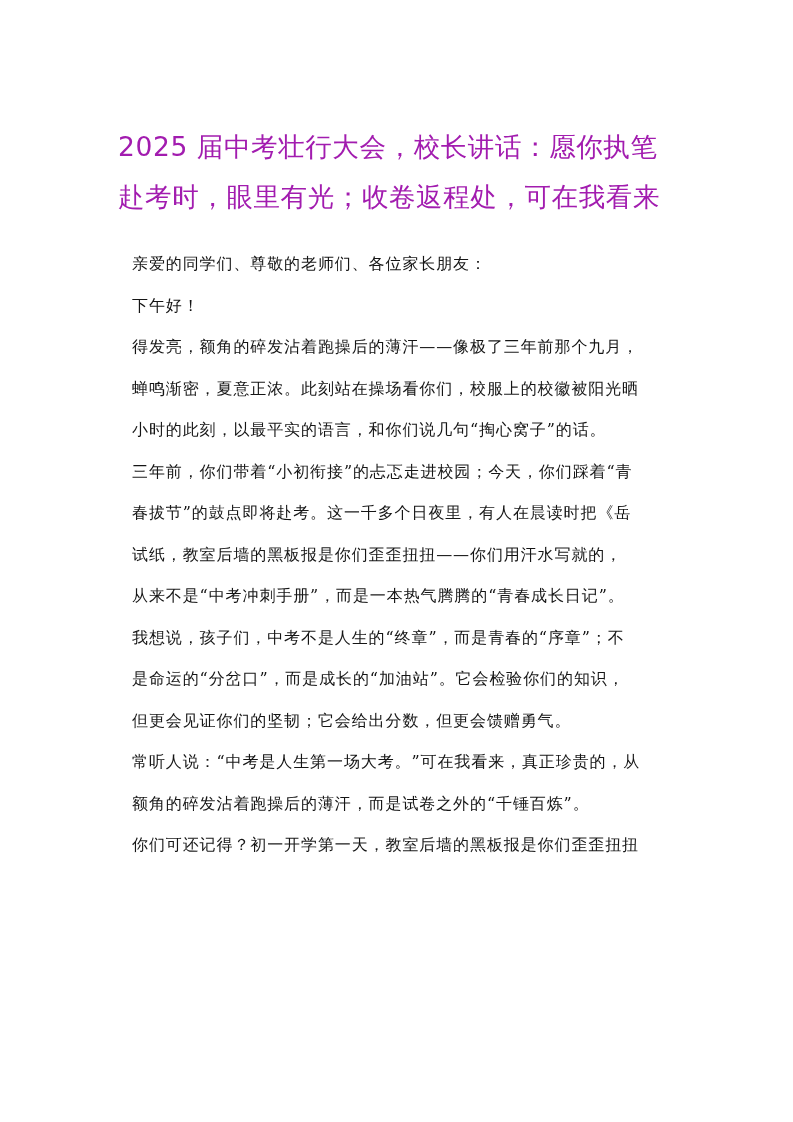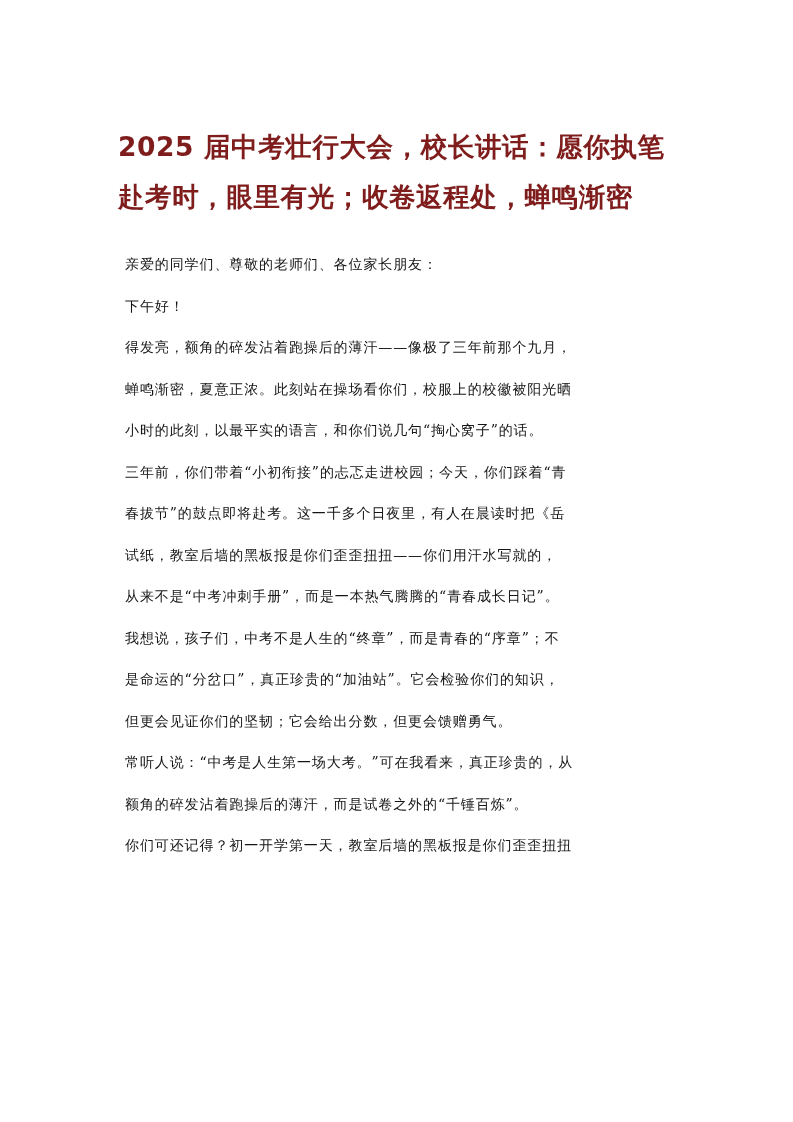--- a/index.html
+++ b/index.html
@@ -1,36 +1,36 @@
 <!DOCTYPE html>
 <html><head>
   <meta charset="utf-8">
   <style>
     html, body { margin: 0; padding: 0; background: #ffffff; }
     body { width: 793px; height: 1122px; position: relative; overflow: hidden; }
     .page { position: absolute; left: 118px; top: 0; width: 560px; color: #111111; }
     .title {
       position: absolute; left: 0; top: 122px; width: 560px;
-      font-family: "DejaVu Sans", sans-serif; font-weight: bold;
-      font-size: 26.5px; line-height: 50px; letter-spacing: 0.6px; color: #7f1d1d;
+      font-family: "DejaVu Sans", sans-serif; font-weight: normal;
+      font-size: 26.5px; line-height: 50px; letter-spacing: 0.6px; color: #a21caf;
     }
     .title .t-line { display: block; white-space: nowrap; }
     .body {
-      position: absolute; left: 7px; top: 252px; width: 560px;
-      font-family: "DejaVu Serif", serif; font-size: 14px; color: #151515;
+      position: absolute; left: 14px; top: 252px; width: 560px;
+      font-family: "DejaVu Serif", serif; font-size: 16px; color: #151515;
     }
     .line { display: block; white-space: nowrap; height: 41.5px; line-height: 24px; letter-spacing: 0.9px; }
   </style>
 </head>
 <body>
 
 <div class="page">
   <div class="title">
     <span class="t-line">2025 届中考壮行大会，校长讲话：愿你执笔</span>
-    <span class="t-line">赴考时，眼里有光；收卷返程处，蝉鸣渐密</span>
+    <span class="t-line">赴考时，眼里有光；收卷返程处，可在我看来</span>
   </div>
 
   <div class="body">
     <div>
       <span class="line">亲爱的同学们、尊敬的老师们、各位家长朋友：</span>
     </div>
     <div>
       <span class="line">下午好！</span>
     </div>
     <div>
@@ -39,21 +39,21 @@
       <span class="line">小时的此刻，以最平实的语言，和你们说几句“掏心窝子”的话。</span>
     </div>
     <div>
       <span class="line">三年前，你们带着“小初衔接”的忐忑走进校园；今天，你们踩着“青</span>
       <span class="line">春拔节”的鼓点即将赴考。这一千多个日夜里，有人在晨读时把《岳</span>
       <span class="line">试纸，教室后墙的黑板报是你们歪歪扭扭——你们用汗水写就的，</span>
       <span class="line">从来不是“中考冲刺手册”，而是一本热气腾腾的“青春成长日记”。</span>
     </div>
     <div>
       <span class="line">我想说，孩子们，中考不是人生的“终章”，而是青春的“序章”；不</span>
-      <span class="line">是命运的“分岔口”，真正珍贵的“加油站”。它会检验你们的知识，</span>
+      <span class="line">是命运的“分岔口”，而是成长的“加油站”。它会检验你们的知识，</span>
       <span class="line">但更会见证你们的坚韧；它会给出分数，但更会馈赠勇气。</span>
     </div>
     <div>
       <span class="line">常听人说：“中考是人生第一场大考。”可在我看来，真正珍贵的，从</span>
       <span class="line">额角的碎发沾着跑操后的薄汗，而是试卷之外的“千锤百炼”。</span>
     </div>
     <div>
       <span class="line">你们可还记得？初一开学第一天，教室后墙的黑板报是你们歪歪扭扭</span>
     </div>
   </div>

